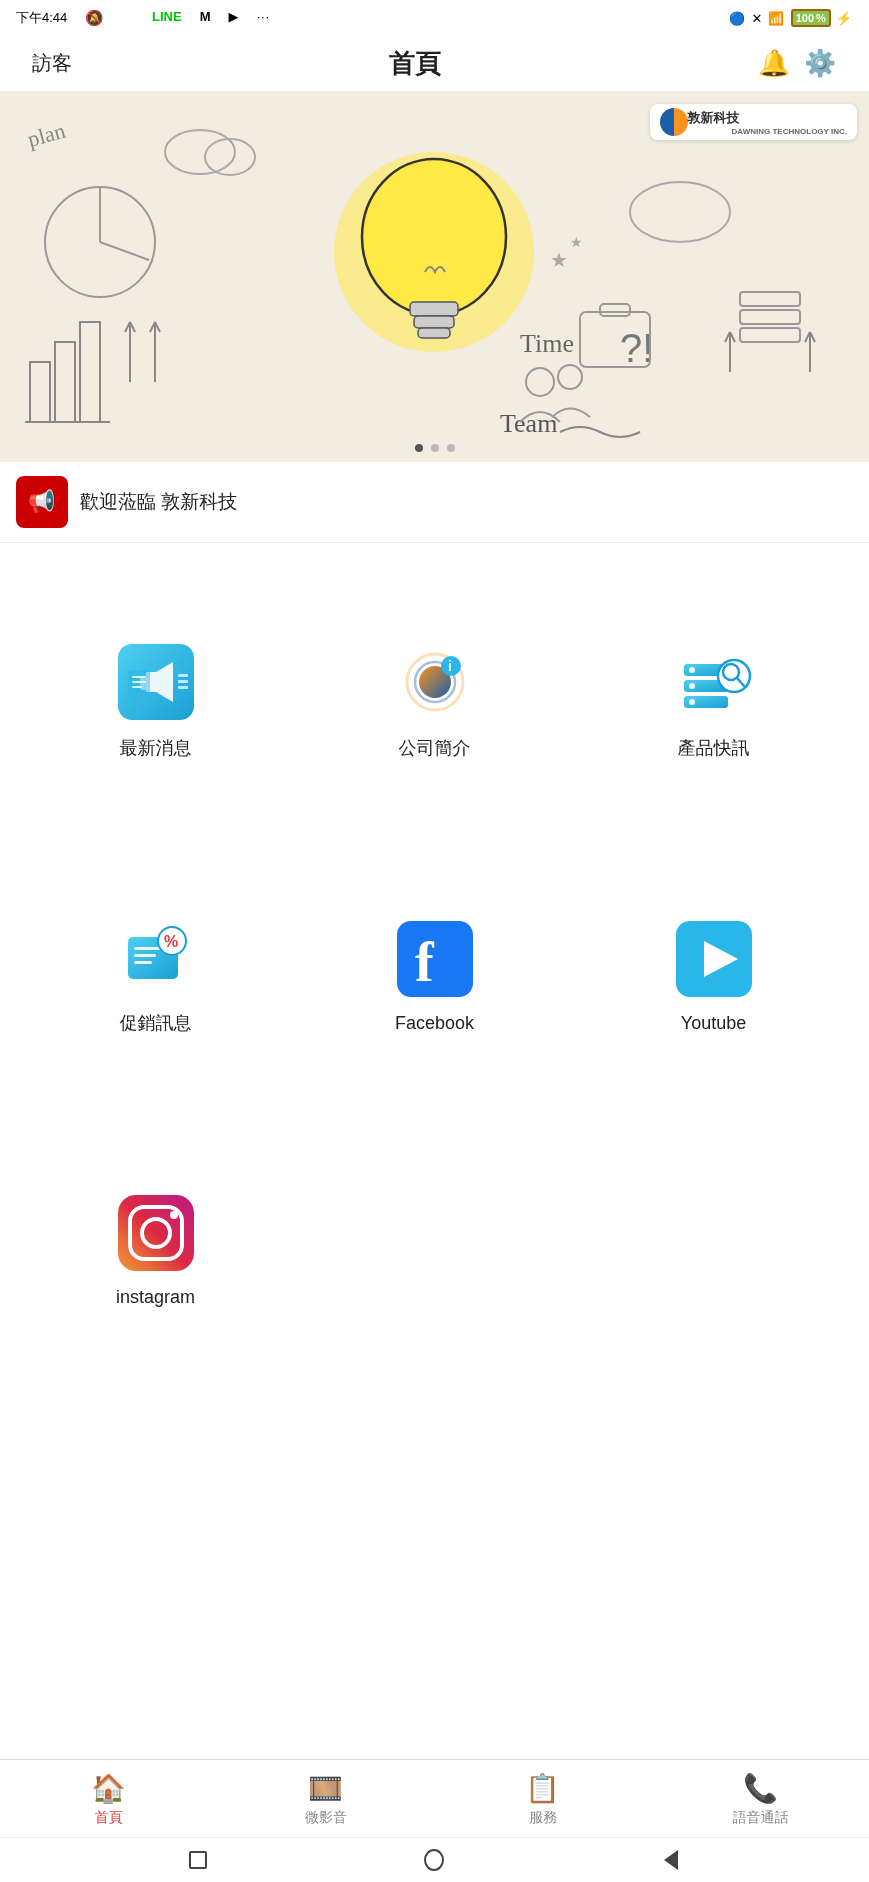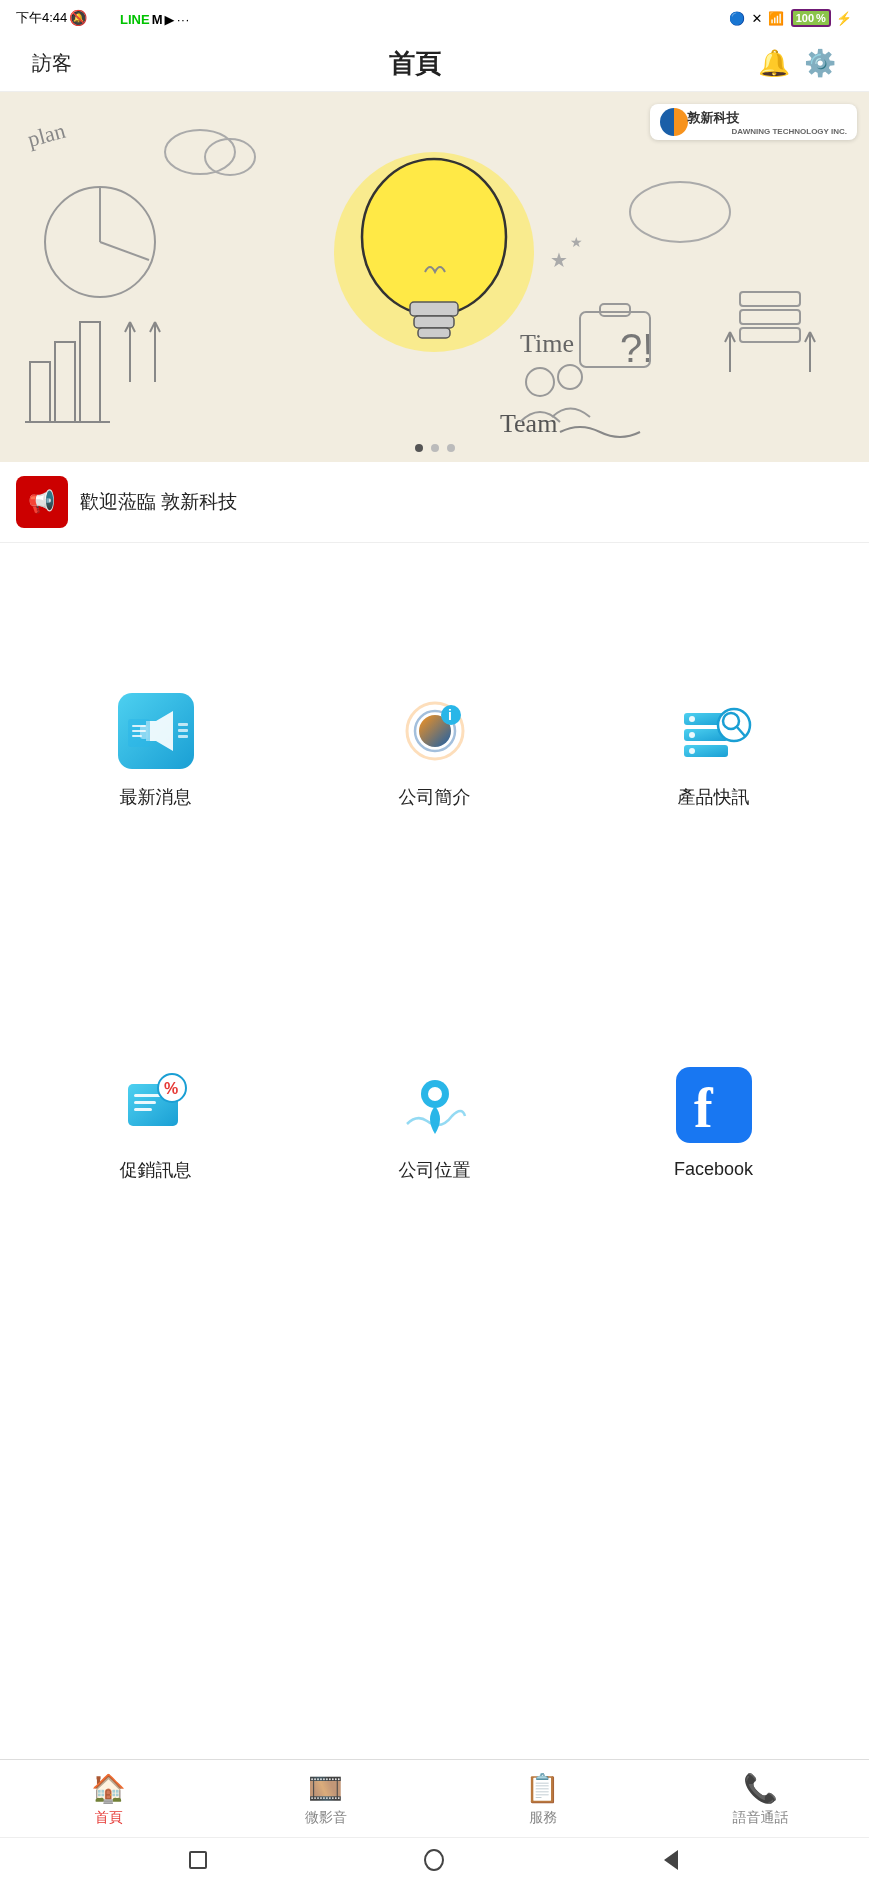--- a/index.html
+++ b/index.html
@@ -17,25 +17,25 @@
     
     .status-bar {
       background: #fff;
       padding: 6px 16px;
       display: flex;
       justify-content: space-between;
       align-items: center;
       font-size: 13px;
       height: 36px;
     }
-    .status-left { display: flex; align-items: flex-end; gap: 2px; }
+    .status-left { display: flex; align-items: flex-start; gap: 18px; }
     .status-right { display: flex; align-items: center; gap: 6px; }
     .battery-icon {
       display: inline-flex; align-items: center; gap: 2px;
-      border: 2px solid #701a75; border-radius: 3px; padding: 1px 3px;
+      border: 2px solid #a16207; border-radius: 3px; padding: 1px 3px;
       font-size: 11px; font-weight: bold; color: #333;
       background: #8bc34a; color: #fff;
     }
 
     
     .header {
       display: flex;
       align-items: center;
       justify-content: space-between;
       padding: 10px 32px;
@@ -429,45 +429,61 @@
         <rect x="16" y="35" width="22" height="3" rx="1.5" fill="#fff" opacity="0.9"></rect>
         <rect x="16" y="42" width="18" height="3" rx="1.5" fill="#fff" opacity="0.9"></rect>
 
         <circle cx="54" cy="22" r="14" fill="#fff" stroke="#1a9fd4" stroke-width="2"></circle>
         <text x="46" y="28" font-size="16" fill="#e53935" font-weight="bold">%</text>
       </svg>
     </div>
     <span class="menu-label">促銷訊息</span>
   </div>
 
-  <div class="menu-item">
-    <div class="menu-icon-wrap">
-      <svg width="76" height="76" viewBox="0 0 76 76">
-
-        <circle cx="38" cy="28" r="14" fill="#29b6e8"></circle>
-        <circle cx="38" cy="28" r="7" fill="#fff"></circle>
-        <path d="M38 40 Q28 52 38 68 Q48 52 38 40Z" fill="#29b6e8"></path>
-
-        <path d="M10 58 Q20 48 30 55 Q44 65 55 50 Q65 40 68 50" stroke="#29b6e8" stroke-width="2.5" fill="none" opacity="0.5"></path>
-      </svg>
-    </div>
-    <span class="menu-label">公司位置</span>
-  </div>
 
   <div class="menu-item">
     <div class="menu-icon-wrap">
       <svg width="76" height="76" viewBox="0 0 76 76">
         <rect width="76" height="76" rx="14" fill="#1877f2"></rect>
         <text x="18" y="60" font-size="56" font-weight="bold" font-family="Georgia,serif" fill="#fff">f</text>
       </svg>
     </div>
     <span class="menu-label">Facebook</span>
   </div>
 
-
+  <div class="menu-item">
+    <div class="menu-icon-wrap">
+      <svg width="76" height="76" viewBox="0 0 76 76">
+        <rect width="76" height="76" rx="14" fill="#29b6e8"></rect>
+        <polygon points="28,20 62,38 28,56" fill="#fff"></polygon>
+      </svg>
+    </div>
+    <span class="menu-label">Youtube</span>
+  </div>
+
+  <div class="menu-item">
+    <div class="menu-icon-wrap">
+      <svg width="76" height="76" viewBox="0 0 76 76">
+        <defs>
+          <linearGradient id="igg" x1="0" y1="1" x2="1" y2="0">
+            <stop offset="0%" stop-color="#f09433"></stop>
+            <stop offset="25%" stop-color="#e6683c"></stop>
+            <stop offset="50%" stop-color="#dc2743"></stop>
+            <stop offset="75%" stop-color="#cc2366"></stop>
+            <stop offset="100%" stop-color="#bc1888"></stop>
+          </linearGradient>
+        </defs>
+        <rect width="76" height="76" rx="18" fill="url(#igg)"></rect>
+        <rect x="12" y="12" width="52" height="52" rx="14" fill="none" stroke="#fff" stroke-width="4"></rect>
+        <circle cx="38" cy="38" r="14" fill="none" stroke="#fff" stroke-width="4"></circle>
+        <circle cx="56" cy="20" r="4" fill="#fff"></circle>
+      </svg>
+    </div>
+    <span class="menu-label">instagram</span>
+  </div>
 
 
 </div>
 
 <div style="flex:1;"></div>
 
 <div class="bottom-nav">
   <div class="nav-item active">
     <span class="nav-icon" style="color:#e53935;">🏠</span>
     <span class="nav-label" style="color:#e53935;">首頁</span>

